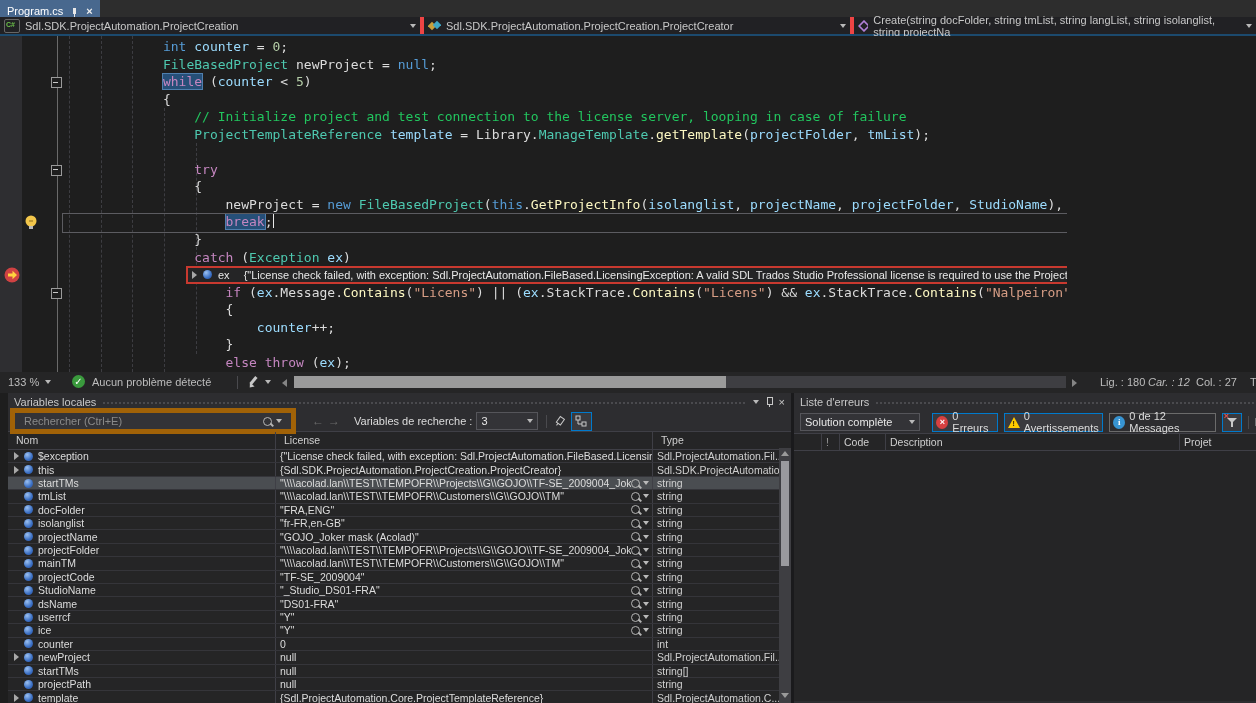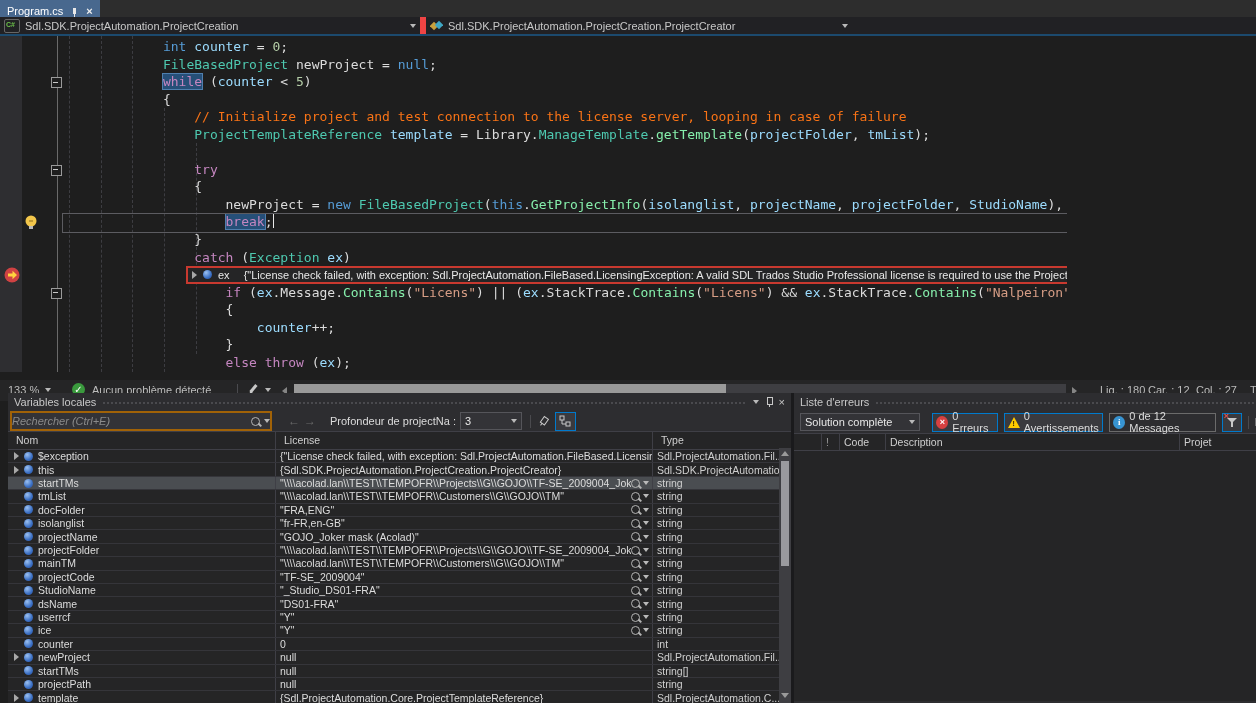--- a/index.html
+++ b/index.html
@@ -12,54 +12,54 @@
   .tab{left:0;top:0;height:17px;background:#48688e;color:#fff;display:flex;align-items:flex-end;
        padding:0 7px;gap:7px;font-size:11px;}
   .tabpin{width:9px;height:9px;position:relative;}
   .tabpin:before{content:"";position:absolute;left:3px;top:0;width:3px;height:6px;background:#e8e8e8;}
   .tabpin:after{content:"";position:absolute;left:4px;top:6px;width:1px;height:3px;background:#e8e8e8;}
   .tabclose{color:#f0f0f0;font-size:11px;line-height:11px;font-weight:bold;}
 
   
   .navbar{left:0;top:17px;width:1256px;height:17px;background:#212124;border-bottom:2px solid #1c4a6e;
           display:flex;align-items:center;color:#c8c8c8;font-size:11px;}
-  .navsec{display:flex;align-items:center;height:17px;border-right:6px solid #ef4444;padding:0 4px;gap:5px;}
+  .navsec{display:flex;align-items:center;height:17px;border-right:4px solid #ef4444;padding:0 4px;gap:5px;}
   .navsec:last-child{border-right:none;}
   .caret{width:0;height:0;border-left:3.5px solid transparent;border-right:3.5px solid transparent;
          border-top:4px solid #b9b9b9;display:inline-block;}
   .csicon{width:14px;height:12px;border:1px solid #666;border-radius:2px;position:relative;flex:0 0 auto;}
   .csicon:after{content:"C#";position:absolute;left:1px;top:1px;font-size:7px;color:#6cc04a;font-weight:bold;}
   .navgrow{flex:1;}
 
   
   .editor{left:0;top:36px;width:1067px;height:336px;background:#1e1e1e;overflow:hidden;}
   .indmargin{left:0;top:0;width:22px;height:336px;background:#2e2e31;}
   .foldline{left:57px;top:0;width:1px;height:336px;background:#6a6a6a;}
   .guide{width:0;border-left:1px dashed #3d3d42;}
   .code{left:69px;top:2px;font-family:"DejaVu Sans Mono",monospace;font-size:13px;line-height:17.55px;
         white-space:pre;color:#dcdcdc;}
   .cl{height:17.55px;}
   .c-p{color:#dcdcdc}.c-k{color:#569cd6}.c-c{color:#c586c0}.c-t{color:#4ec9b0}
-  .c-m{color:#86efac}.c-v{color:#9cdcfe}.c-s{color:#d69d85}.c-n{color:#b5cea8}.c-cm{color:#f97316}
+  .c-m{color:#fef9c3}.c-v{color:#9cdcfe}.c-s{color:#d69d85}.c-n{color:#b5cea8}.c-cm{color:#22c55e}
   .sel{background:#264f78;outline:1px solid #4f7fae;}
   .caretbar{display:inline-block;width:1.5px;height:14px;background:#e8e8e8;vertical-align:-2px;}
   .curline{border:1px solid #5c5c61;background:transparent;}
   .fold{width:9px;height:9px;background:#1e1e1e;border:1px solid #9a9a9a;position:absolute;}
   .fold i{position:absolute;left:1px;top:3.5px;width:5px;height:1px;background:#c8c8c8;}
   .datatip{background:#252526;border:2px solid #c8392f;display:flex;align-items:center;gap:6px;
            padding:0 4px;font-size:11px;color:#e8e8e8;overflow:hidden;white-space:nowrap;}
   .exp{width:0;height:0;border-top:4px solid transparent;border-bottom:4px solid transparent;
        border-left:5px solid #a8a8a8;display:inline-block;flex:0 0 auto;}
   .sph{width:9px;height:9px;border-radius:50%;flex:0 0 auto;
        background:radial-gradient(circle at 35% 30%, #9bc0f0, #3a6fc4 60%, #2a4d9b);}
   .vsbar{left:1246px;top:0;width:10px;height:336px;background:#3e3e42;}
   .vthumb{left:1247px;top:2px;width:8px;height:140px;background:#686868;}
 
   
-  .edstatus{left:0;top:372px;width:1256px;height:21px;background:#252526;color:#bdbdbd;font-size:11px;margin-top:8px;}
+  .edstatus{left:0;top:372px;width:1256px;height:21px;background:#252526;color:#bdbdbd;font-size:11px;}
   .okc{width:13px;height:13px;border-radius:50%;background:#3a9a3d;color:#fff;font-size:10px;
        line-height:13px;text-align:center;display:inline-block;}
   .vsep{width:1px;height:13px;background:#4a4a4e;}
   .pencil{width:12px;height:12px;position:relative;display:inline-block;}
   .pencil:before{content:"";position:absolute;left:4px;top:0;width:3px;height:9px;background:#c8c8c8;transform:rotate(40deg);}
   .pencil:after{content:"";position:absolute;left:0px;top:8px;width:0;height:0;
        border-left:3px solid transparent;border-right:3px solid transparent;border-top:4px solid #c8c8c8;transform:rotate(40deg);}
   .larr{width:0;height:0;border-top:4px solid transparent;border-bottom:4px solid transparent;border-right:5px solid #858585;}
   .rarr{width:0;height:0;border-top:4px solid transparent;border-bottom:4px solid transparent;border-left:5px solid #858585;}
   .htrack{background:#3e3e42;height:12px;}
@@ -69,22 +69,22 @@
   .bottom{left:8px;top:393px;width:1256px;height:310px;background:#1a1a1c;}
   .panel{background:#2d2d30;position:absolute;top:0;height:310px;}
   .ptitle{height:18px;display:flex;align-items:center;color:#c8c8c8;padding:0 6px;gap:6px;font-size:11px;}
   .dots{flex:1;height:5px;margin-top:2px;background-image:radial-gradient(#4a4a4e 1px, transparent 1.2px);
         background-size:4px 4px;}
   .ticon{color:#c8c8c8;font-size:11px;line-height:11px;}
   .pinup{width:8px;height:10px;position:relative;}
   .pinup:before{content:"";position:absolute;left:2px;top:0;width:4px;height:6px;border:1px solid #c8c8c8;}
   .pinup:after{content:"";position:absolute;left:4px;top:7px;width:1px;height:3px;background:#c8c8c8;}
   .toolbar{height:20px;display:flex;align-items:center;padding:0 2px;gap:4px;background:#2d2d30;}
-  .srch{width:258px;height:16px;background:#333337;border:2px solid #a16207;color:#8a8a8a;
-        display:flex;align-items:center;padding:0 0;gap:4px;font-style:italic;}
+  .srch{width:258px;height:16px;background:#333337;border:5px solid #a16207;color:#8a8a8a;
+        display:flex;align-items:center;padding:0 9px;gap:4px;}
   .srch .ph{flex:1;}
   .magi{width:7px;height:7px;border:1.5px solid #b5b5b5;border-radius:50%;position:relative;display:inline-block;}
   .magi:after{content:"";position:absolute;left:6px;top:6px;width:4px;height:1.5px;background:#b5b5b5;transform:rotate(45deg);}
   .navarr{color:#6a6a6a;font-size:12px;}
   .combo{height:16px;background:#333337;border:1px solid #55555a;display:flex;align-items:center;
          padding:0 4px;gap:6px;color:#e8e8e8;}
   .tbtn{height:17px;border:1px solid transparent;display:flex;align-items:center;padding:0 3px;gap:4px;}
   .tbtn.on{border-color:#007acc;background:#3a3a3e;}
   .gridhead{display:flex;height:17px;background:#252526;border-top:1px solid #3f3f46;border-bottom:1px solid #3f3f46;
             color:#cfcfcf;align-items:center;font-size:10.5px;}
@@ -142,20 +142,28 @@
     </div>
     <div class="navsec" style="width:418px;">
       <svg width="13" height="12">
         <rect x="1" y="3" width="6" height="6" fill="#c8a03c" transform="rotate(45 4 6)"></rect>
         <rect x="6" y="2" width="6" height="6" fill="#3fa7c4" transform="rotate(45 9 5)"></rect>
       </svg>
       <span>Sdl.SDK.ProjectAutomation.ProjectCreation.ProjectCreator</span>
       <span class="navgrow"></span>
         <span class="caret"></span>
     </div>
+    <div class="navsec" style="flex:1;">
+      <svg width="12" height="12">
+        <rect x="2.5" y="2.5" width="7" height="7" fill="none" stroke="#b180d7" stroke-width="1.6" transform="rotate(45 6 6)"></rect>
+      </svg>
+      <span>Create(string docFolder, string tmList, string langList, string isolanglist, string projectNa</span>
+      <span class="navgrow"></span>
+        <span class="caret"></span>
+    </div>
   </div>
 
   <div class="abs editor" id="editor">
     <div class="abs indmargin"></div>
     <div class="abs foldline"></div>
     <div class="abs guide" style="left:69px;top:0;height:336px;"></div>
     <div class="abs guide" style="left:101px;top:0;height:336px;"></div>
     <div class="abs guide" style="left:132px;top:0;height:336px;"></div>
     <div class="abs guide" style="left:164px;top:72px;height:264px;"></div>
     <div class="abs guide" style="left:196px;top:107px;height:211px;"></div>
@@ -201,21 +209,21 @@
     <div class="abs vsep" style="left:237px;top:4px;"></div>
     <div class="abs" style="left:248px;top:4px;display:flex;gap:5px;align-items:center;">
       <span class="pencil"></span>
       <span class="caret"></span>
     </div>
     <div class="abs larr" style="left:282px;top:7px;"></div>
     <div class="abs htrack" style="left:294px;top:4px;width:772px;"></div>
     <div class="abs hthumb" style="left:294px;top:4px;width:432px;"></div>
     <div class="abs rarr" style="left:1072px;top:7px;"></div>
     <div class="abs" style="left:1100px;top:4px;">Lig. : 180</div>
-    <div class="abs" style="left:1148px;top:4px;">Car. : 12</div>
+    <div class="abs" style="left:1148px;top:4px;font-style:italic;">Car. : 12</div>
     <div class="abs" style="left:1196px;top:4px;">Col. : 27</div>
     <div class="abs" style="left:1250px;top:4px;">T</div>
   </div>
 
   <div class="abs bottom">
 
     <div class="panel" style="left:0;width:783px;">
       <div class="ptitle">
         <span>Variables locales</span>
         <span class="dots"></span>
@@ -224,21 +232,21 @@
         <span class="ticon">×</span>
       </div>
       <div class="toolbar">
         <div class="srch">
           <span class="ph">Rechercher (Ctrl+E)</span>
           <span class="magi"></span>
           <span class="caret"></span>
         </div>
         <span class="navarr" style="margin-left:12px;">←</span>
         <span class="navarr">→</span>
-        <span style="margin-left:10px;color:#dcdcdc;">Profondeur de projectNa :</span>
+        <span style="margin-left:10px;color:#dcdcdc;">Variables de recherche :</span>
         <div class="combo" style="width:52px;">
           <span>3</span>
           <span style="flex:1;"></span>
             <span class="caret"></span>
         </div>
         <div class="vsep" style="margin-left:4px;"></div>
         <div class="tbtn">
           <span class="pinup" style="transform:rotate(35deg);"></span>
         </div>
         <div class="tbtn on">

